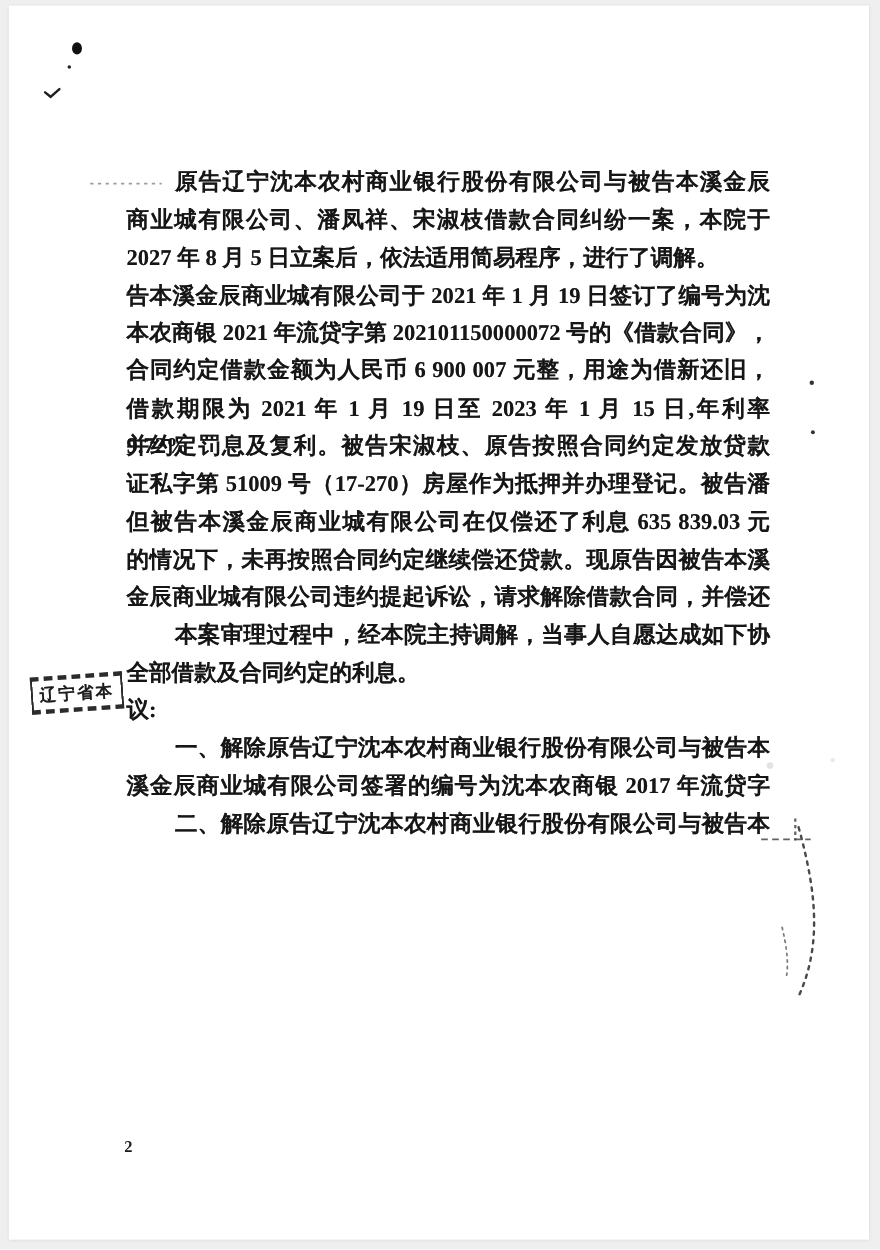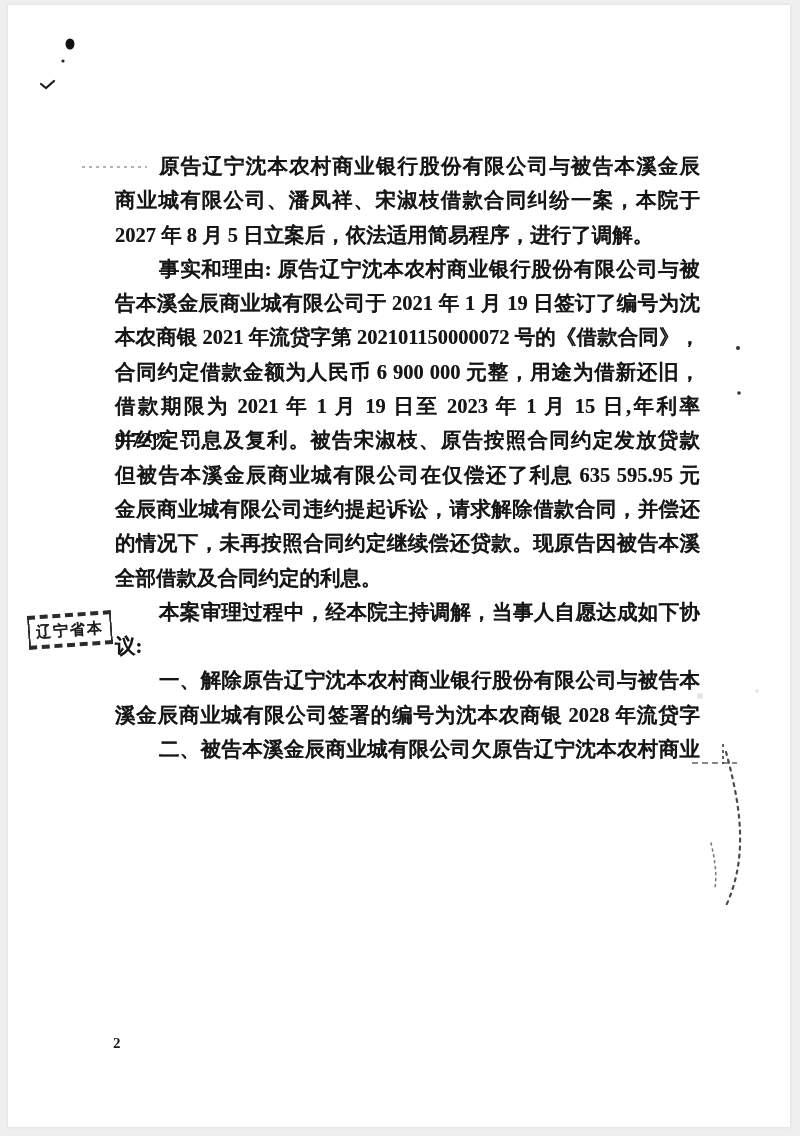--- a/index.html
+++ b/index.html
@@ -44,35 +44,35 @@
 </style>
 </head>
 <body>
 
 <div class="page">
 
   <div class="textblock">
     <div class="ln ind jst">原告辽宁沈本农村商业银行股份有限公司与被告本溪金辰</div>
     <div class="ln jst">商业城有限公司、潘凤祥、宋淑枝借款合同纠纷一案，本院于</div>
     <div class="ln">2027 年 8 月 5 日立案后，依法适用简易程序，进行了调解。</div>
-    <div class="ln ind jst">事实和理由: 原告辽宁沈本农村商业银行股份有限公司与被</div>
     <div class="ln jst">告本溪金辰商业城有限公司于 2021 年 1 月 19 日签订了编号为沈</div>
     <div class="ln jst">本农商银 2021 年流贷字第 202101150000072 号的《借款合同》，</div>
-    <div class="ln jst">合同约定借款金额为人民币 6 900 000 元整，用途为借新还旧，</div>
+    <div class="ln jst">合同约定借款金额为人民币 6 900 007 元整，用途为借新还旧，</div>
     <div class="ln jst">借款期限为 2021 年 1 月 19 日至 2023 年 1 月 15 日,年利率 9.72%，</div>
     <div class="ln jst">并约定罚息及复利。被告宋淑枝、原告按照合同约定发放贷款</div>
-    <div class="ln jst">但被告本溪金辰商业城有限公司在仅偿还了利息 635 595.95 元</div>
+    <div class="ln jst">证私字第 51009 号（17-270）房屋作为抵押并办理登记。被告潘</div>
+    <div class="ln jst">但被告本溪金辰商业城有限公司在仅偿还了利息 635 839.03 元</div>
+    <div class="ln jst">的情况下，未再按照合同约定继续偿还贷款。现原告因被告本溪</div>
     <div class="ln jst">金辰商业城有限公司违约提起诉讼，请求解除借款合同，并偿还</div>
-    <div class="ln jst">的情况下，未再按照合同约定继续偿还贷款。现原告因被告本溪</div>
+    <div class="ln ind jst">本案审理过程中，经本院主持调解，当事人自愿达成如下协</div>
     <div class="ln">全部借款及合同约定的利息。</div>
-    <div class="ln ind jst">本案审理过程中，经本院主持调解，当事人自愿达成如下协</div>
     <div class="ln">议:</div>
     <div class="ln ind jst">一、解除原告辽宁沈本农村商业银行股份有限公司与被告本</div>
-    <div class="ln jst">溪金辰商业城有限公司签署的编号为沈本农商银 2028 年流贷字</div>
-    <div class="ln ind jst">二、被告本溪金辰商业城有限公司欠原告辽宁沈本农村商业</div>
+    <div class="ln jst">溪金辰商业城有限公司签署的编号为沈本农商银 2017 年流贷字</div>
+    <div class="ln ind jst">二、解除原告辽宁沈本农村商业银行股份有限公司与被告本</div>
   </div>
 
   <div class="stamp">辽宁省本</div>
 
   <div class="pagenum">2</div>
 </div>
 
 <svg class="artifacts" viewBox="0 0 800 1136" xmlns="http://www.w3.org/2000/svg">
   <ellipse cx="70" cy="44" rx="4.5" ry="5.5" fill="#111"></ellipse>
   <circle cx="63" cy="61" r="1.6" fill="#222"></circle>

